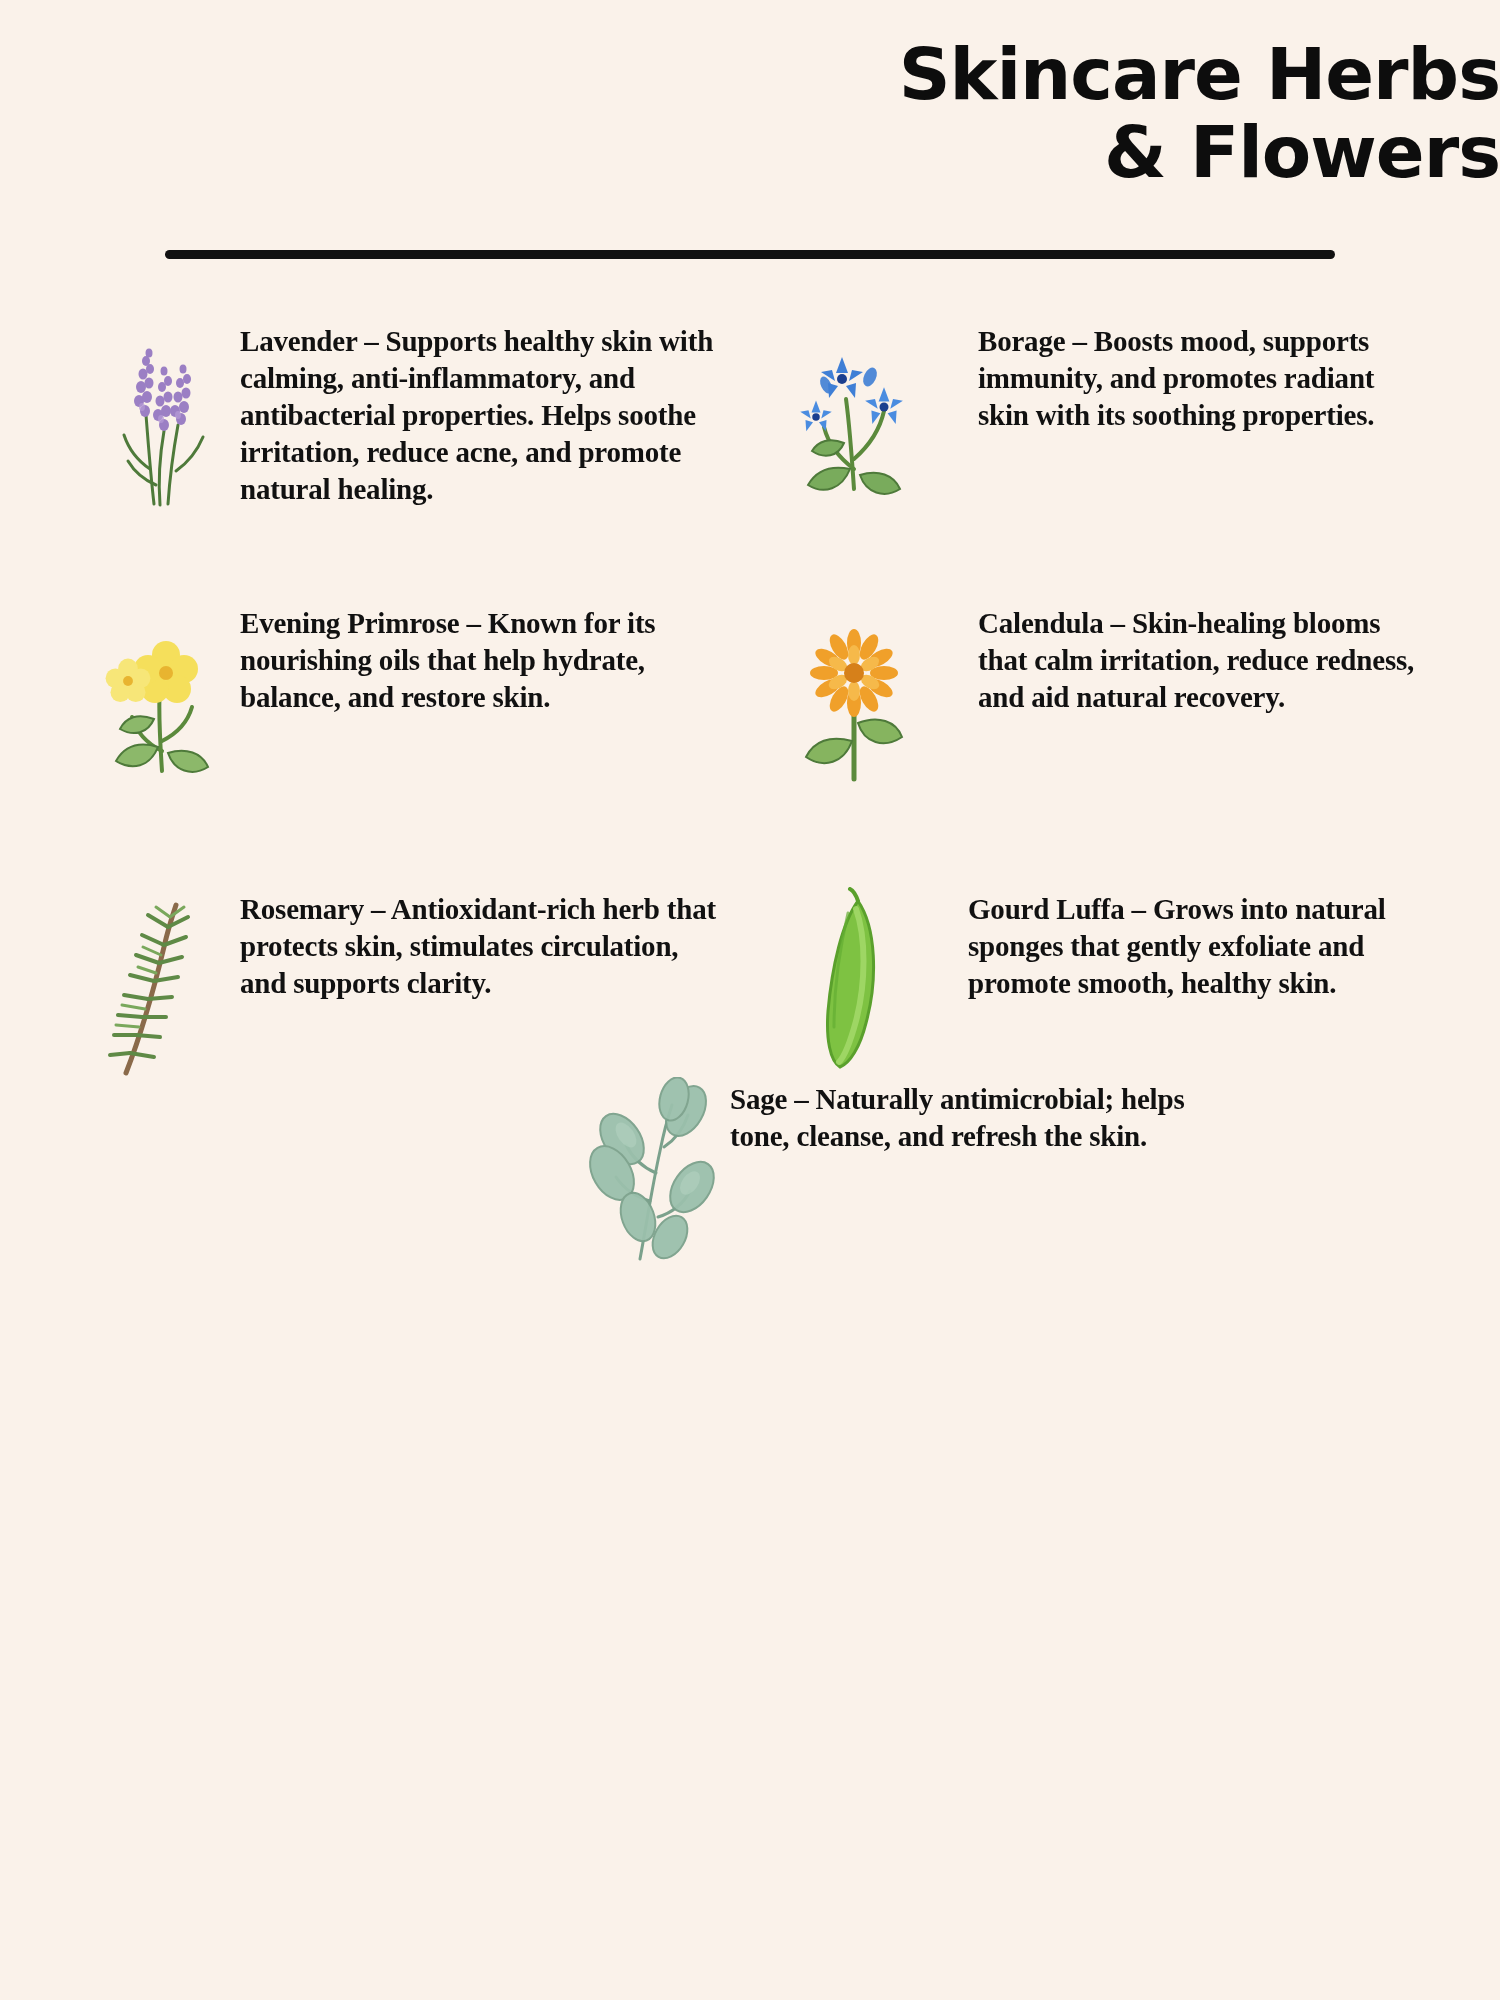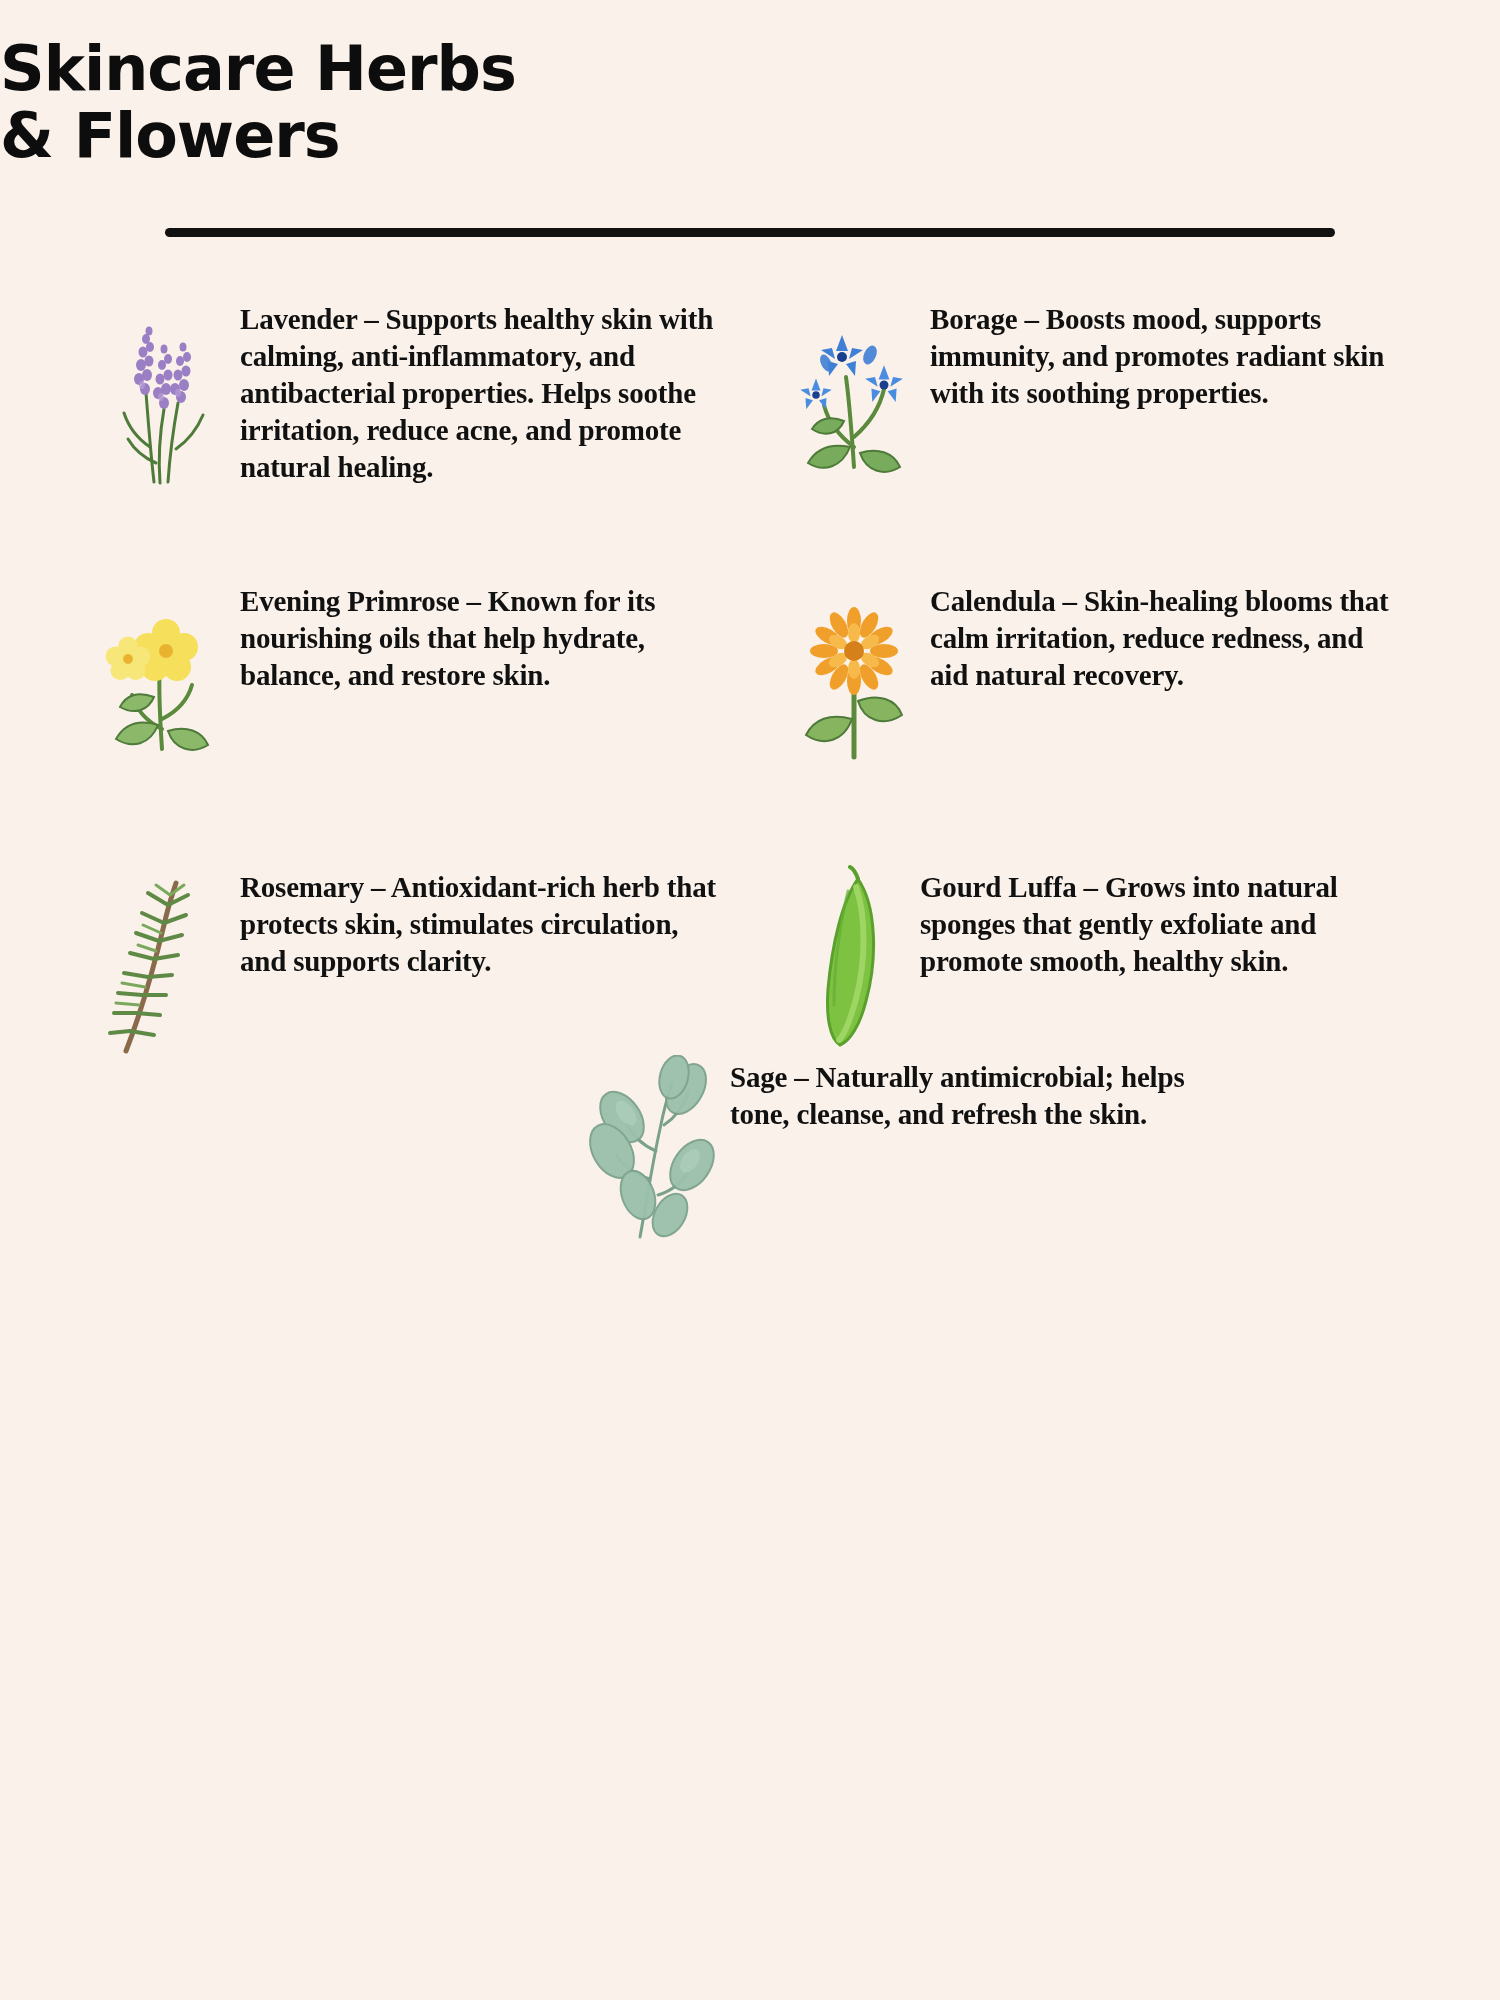--- a/index.html
+++ b/index.html
@@ -14,24 +14,24 @@
     overflow: hidden;
   }
   .page {
     position: relative;
     width: 1500px;
     height: 2000px;
     background: #faf2ea;
     box-sizing: border-box;
   }
   .title {
-    text-align: left;
+    text-align: right;
     font-family: "DejaVu Sans", sans-serif;
     font-weight: bold;
-    font-size: 62px;
+    font-size: 72px;
     line-height: 1.08;
     letter-spacing: -1px;
     color: #0d0d0d;
     padding-top: 36px;
     white-space: pre-line;
   }
   .divider {
     width: 1170px;
     height: 9px;
     background: #111111;
@@ -49,21 +49,21 @@
     width: 100%;
     box-sizing: border-box;
   }
   .cell {
     display: flex;
     align-items: flex-start;
     width: 50%;
     box-sizing: border-box;
   }
   .cell.left { padding-left: 20px; }
-  .cell.right { padding-left: 30px; }
+  .cell.right { padding-left: 30px; gap: 48px; }
   .art {
     width: 150px;
     min-width: 150px;
     height: 190px;
     display: flex;
     align-items: center;
     justify-content: center;
   }
   .art svg { display: block; }
   .entry-text {

